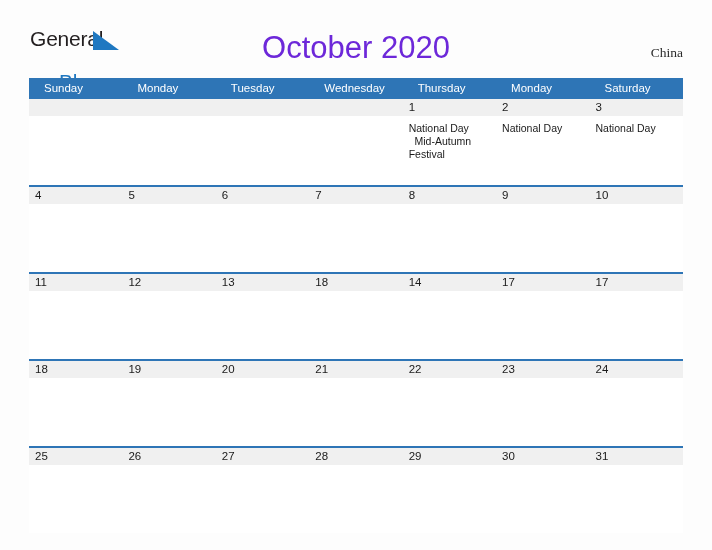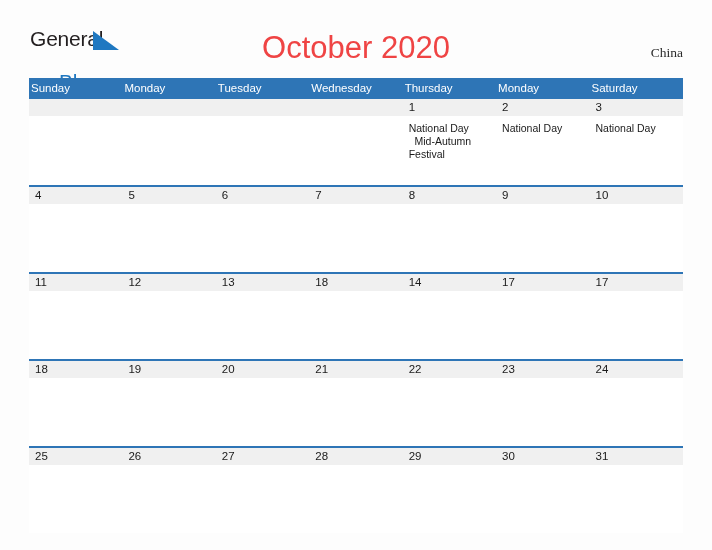--- a/index.html
+++ b/index.html
@@ -61,21 +61,21 @@
     margin-top: 23px;
   }
 
   #month-title {
     position: absolute;
     left: 0;
     top: 30px;
     width: 712px;
     text-align: center;
     font-size: 31px;
-    color: #ef4444;
+    color: #6d28d9;
     font-weight: normal;
     font-family: "Liberation Sans", sans-serif;
     letter-spacing: 0px;
   }
 
   #country-label {
     position: absolute;
     right: 29px;
     top: 45px;
     font-size: 13.5px;
@@ -93,21 +93,21 @@
     table-layout: fixed;
   }
   #calendar col { width: 93.43px; }
 
   #calendar thead th {
     background: #2e75b6;
     color: #ffffff;
     font-size: 11.5px;
     font-weight: normal;
     text-align: left;
-    padding: 4px 0 5px 2px;
+    padding: 4px 0 5px 15px;
     height: 10px;
     font-family: "Liberation Sans", sans-serif;
     border: none;
   }
 
   
   #calendar tbody td.datecell {
     background: #f0f0f0;
     border-top: 2px solid #2e75b6;
     color: #1a1a1a;

